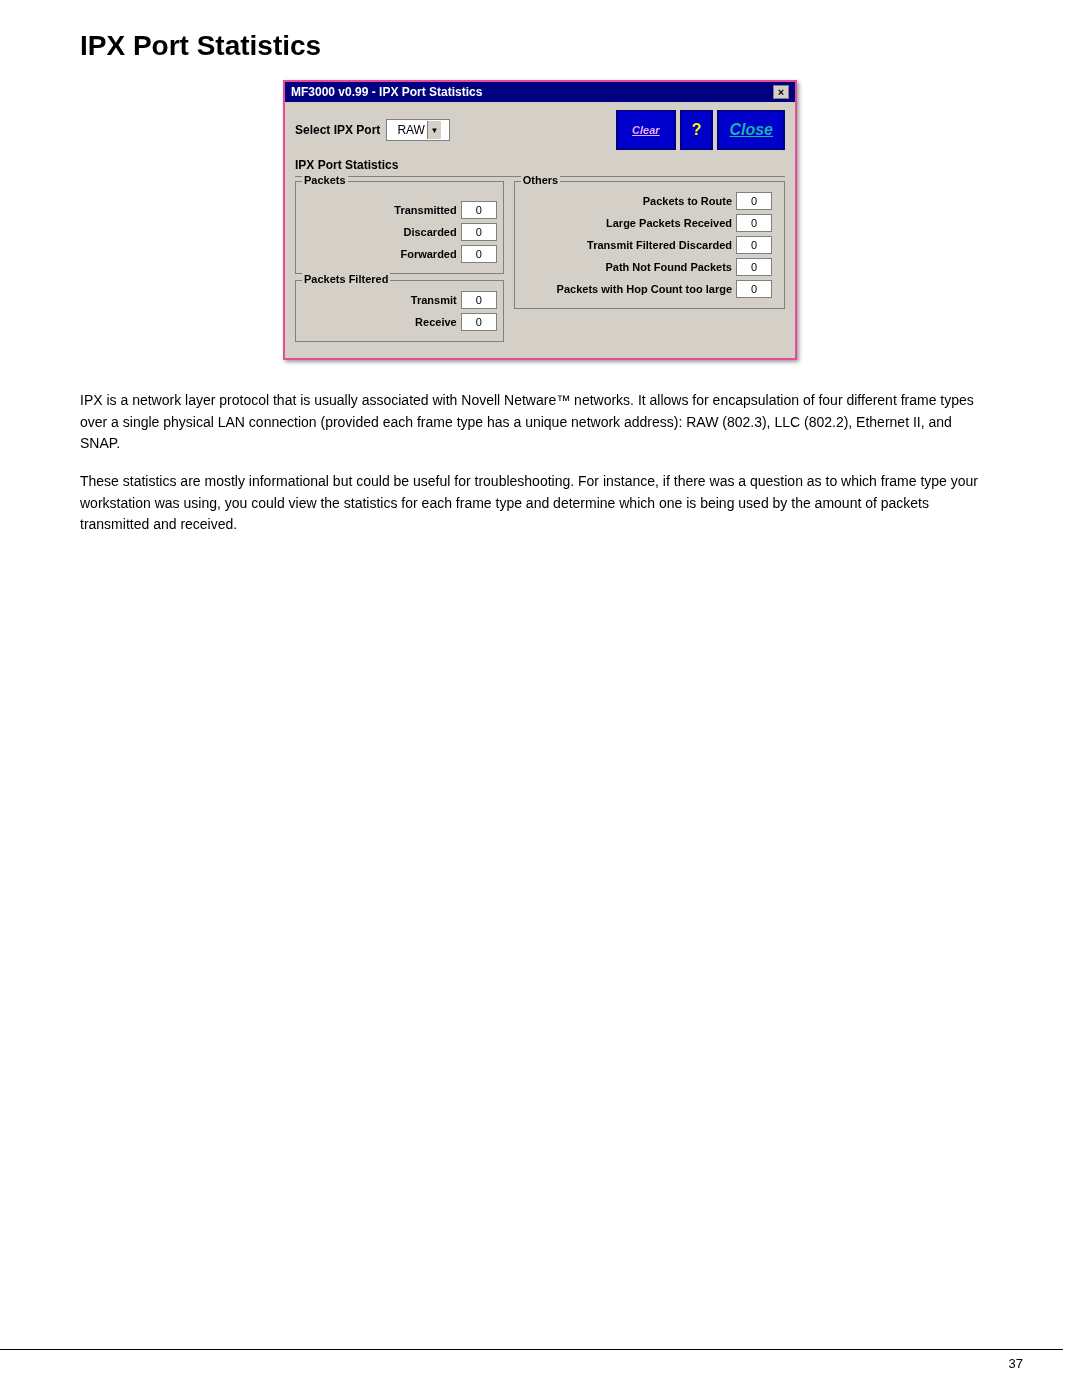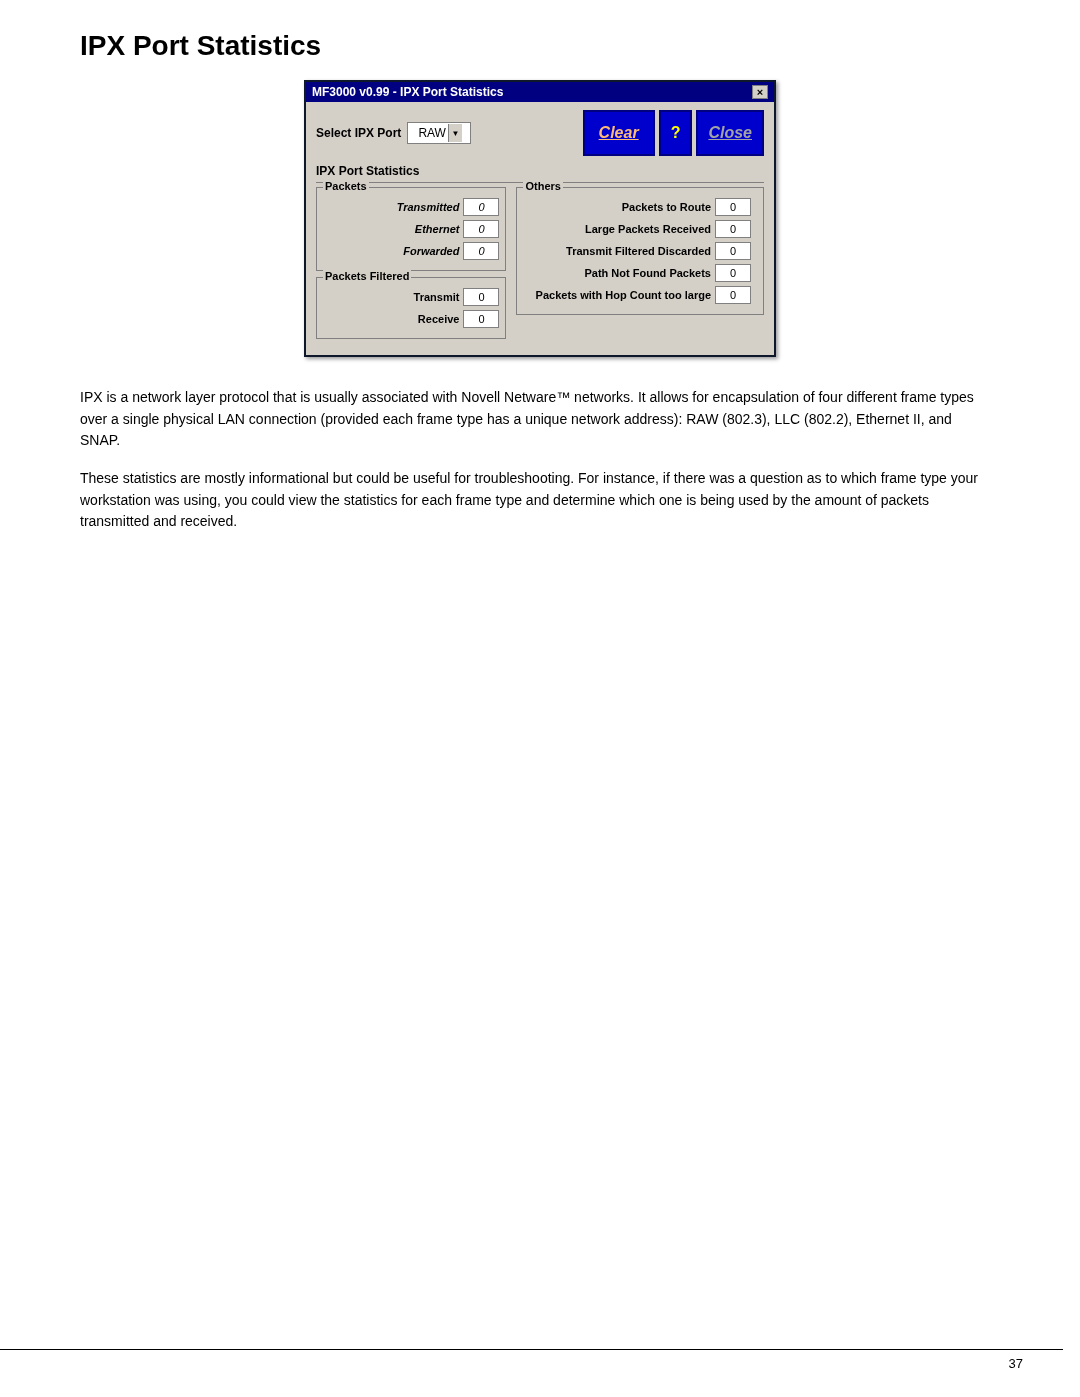--- a/index.html
+++ b/index.html
@@ -51,22 +51,22 @@
     }
 
     
     .dialog-wrapper {
       display: flex;
       justify-content: center;
       margin-bottom: 30px;
     }
 
     .dialog-box {
-      width: 472px;
-      border: 2px solid #0f172a;
+      width: 514px;
+      border: 2px solid #ec4899;
       background: #d4d0c8;
       font-family: 'MS Sans Serif', Arial, sans-serif;
       font-size: 12px;
       box-shadow: 2px 2px 4px rgba(0,0,0,0.4);
     }
 
     .dialog-titlebar {
       background: #000080;
       color: #ffffff;
       font-weight: bold;
@@ -144,22 +144,22 @@
 
     .action-buttons {
       display: flex;
       gap: 4px;
       margin-left: auto;
     }
 
     .btn-clear {
       background: #0000cc;
       border: 2px solid #000080;
-      color: #fdba74;
-      font-size: 16px;
+      color: #f0abfc;
+      font-size: 11px;
       font-weight: bold;
       font-style: italic;
       padding: 12px 14px;
       cursor: pointer;
       text-decoration: underline;
       font-family: Arial, Helvetica, sans-serif;
     }
 
     .btn-help {
       background: #0000cc;
@@ -168,21 +168,21 @@
       font-size: 16px;
       font-weight: bold;
       padding: 3px 10px;
       cursor: pointer;
       font-family: Arial, Helvetica, sans-serif;
     }
 
     .btn-close {
       background: #0000cc;
       border: 2px solid #000080;
-      color: #a3a3a3;
+      color: #14b8a6;
       font-size: 16px;
       font-weight: bold;
       font-style: italic;
       padding: 3px 10px;
       cursor: pointer;
       text-decoration: underline;
       font-family: Arial, Helvetica, sans-serif;
     }
 
     .stats-columns {
@@ -354,27 +354,27 @@
 
           <div class="ipx-stats-outer-label">IPX Port Statistics</div>
           <hr class="section-label-line">
 
           <div class="stats-columns">
 
             <div class="left-col">
 
               <div class="group-box">
                 <span class="group-box-title">Packets</span>
-                <div style="margin-top:6px;font-style:italic;">
+                <div style="margin-top:15px;">
                   <div class="stat-row">
                     <span class="stat-label">Transmitted</span>
                     <div class="stat-value">0</div>
                   </div>
                   <div class="stat-row">
-                    <span class="stat-label">Ethernet</span>
+                    <span class="stat-label">Discarded</span>
                     <div class="stat-value">0</div>
                   </div>
                   <div class="stat-row">
                     <span class="stat-label">Forwarded</span>
                     <div class="stat-value">0</div>
                   </div>
                 </div>
               </div>
 
               <div class="group-box">

